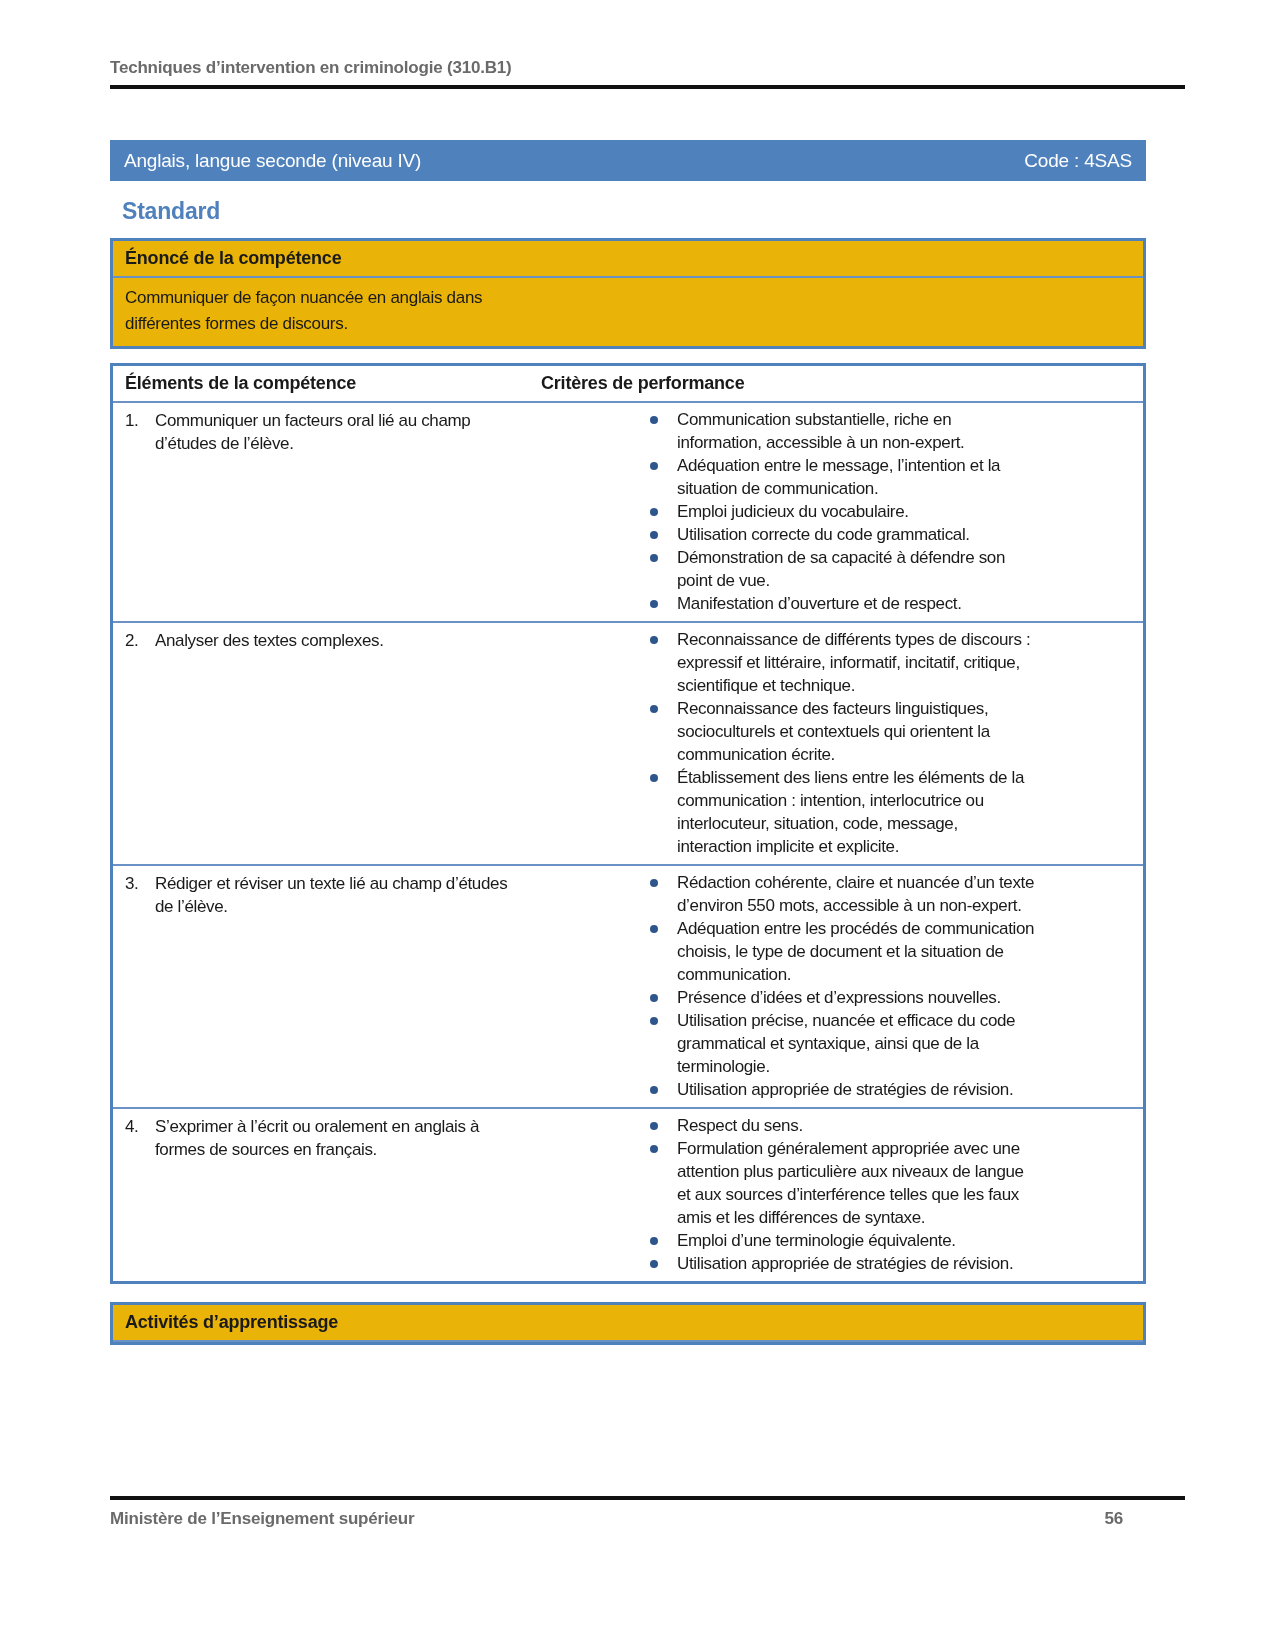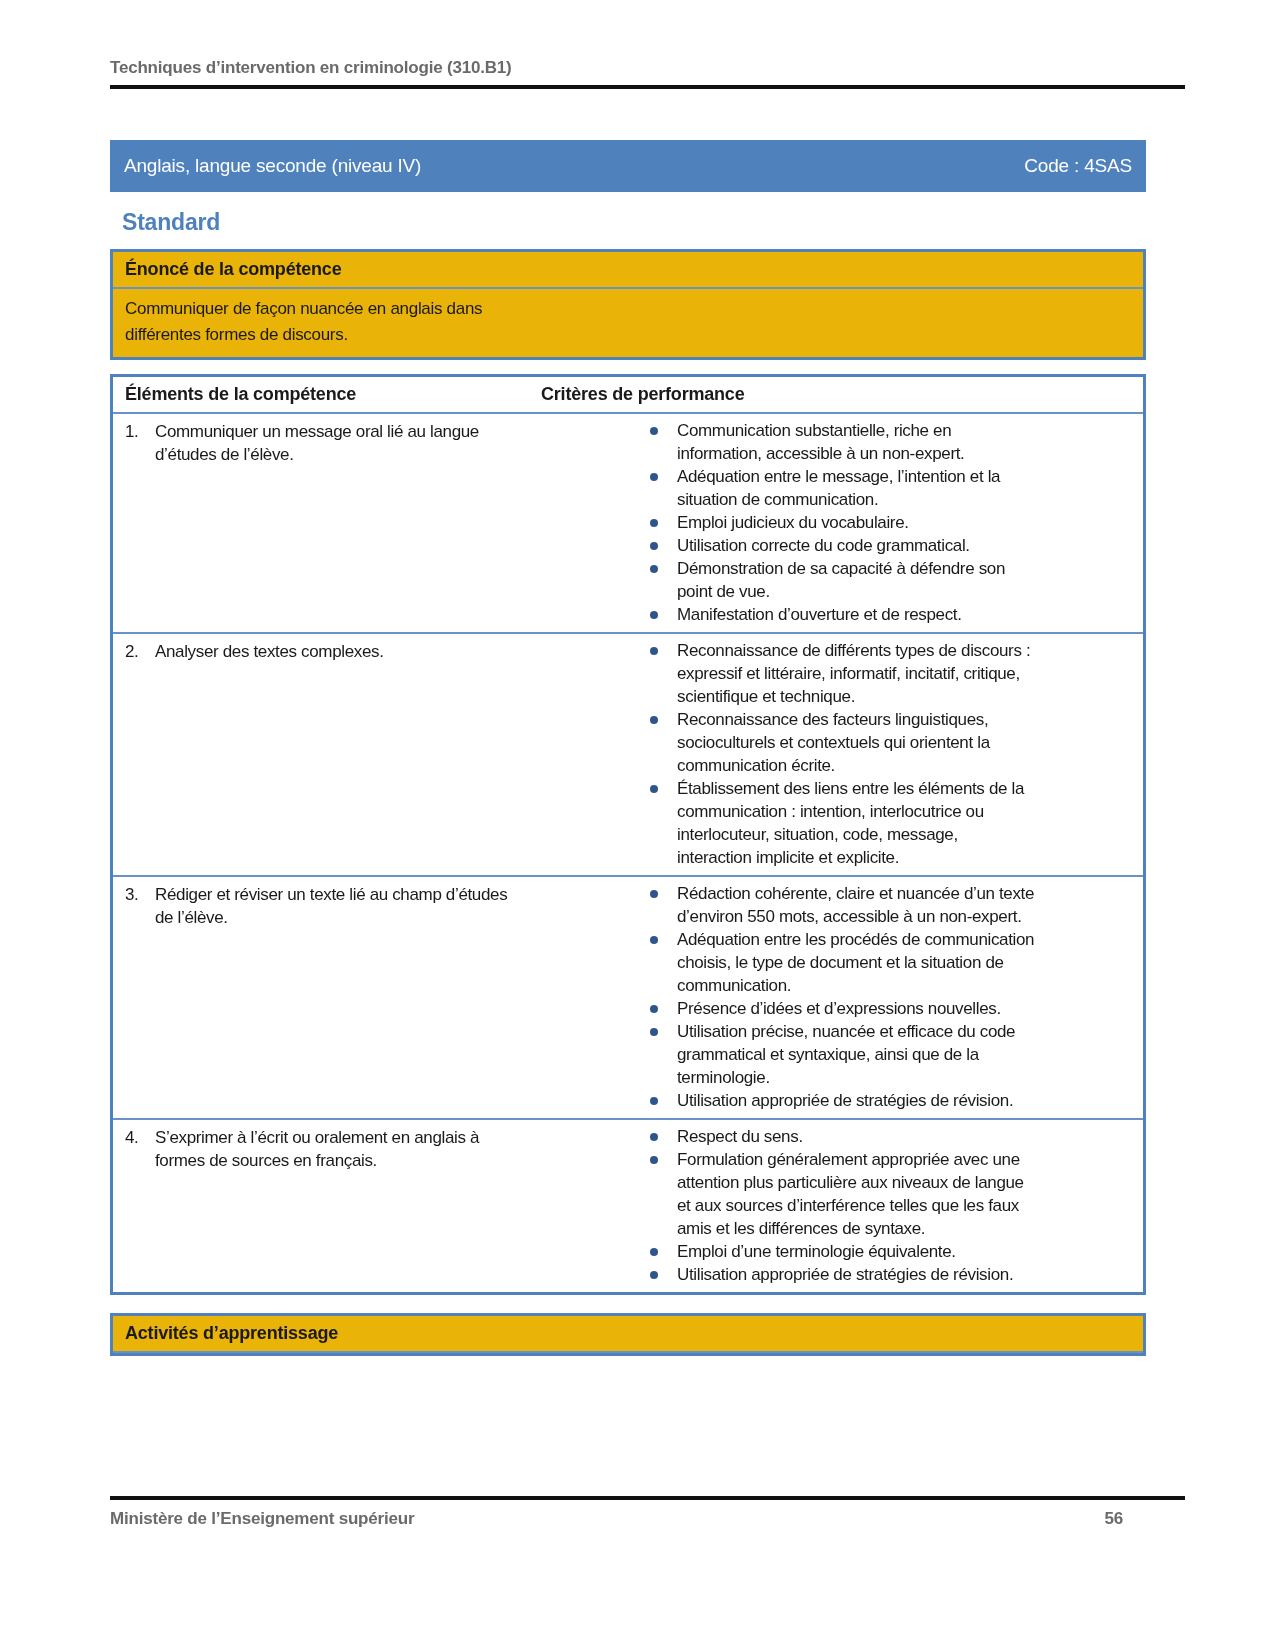--- a/index.html
+++ b/index.html
@@ -9,21 +9,21 @@
     font-family:"Liberation Sans", sans-serif; color:#1a1a1a;
   }
   .content { position:absolute; left:110px; top:0; width:1036px; }
 
   
   .doc-header { margin-top:58px; width:1075px; border-bottom:4px solid #111111; padding-bottom:7px; }
   .doc-header .title { font-size:17px; font-weight:bold; color:#6a6a6a; letter-spacing:-0.2px; }
 
   
   .banner {
-    margin-top:51px; height:52px; background:#4f81bd; color:#ffffff;
+    margin-top:51px; height:41px; background:#4f81bd; color:#ffffff;
     display:flex; justify-content:space-between; align-items:center;
     padding:0 14px; font-size:19px; letter-spacing:-0.2px;
   }
 
   
   .section-headings { margin-top:17px; display:flex; padding-left:12px; }
   .section-headings .h-left { width:519px; }
   .section-headings span { font-size:23px; font-weight:bold; color:#4f81bd; letter-spacing:-0.2px; }
 
   
@@ -98,21 +98,21 @@
 
   <div class="table-box">
     <div class="thead">
       <div class="th1">Éléments de la compétence</div>
       <div class="th2">Critères de performance</div>
     </div>
 
     <div class="trow">
       <div class="cell-el">
         <span class="num">1.</span>
-        <span class="eltext">Communiquer un message oral lié au langue
+        <span class="eltext">Communiquer un facteurs oral lié au champ
 d’études de l’élève.</span>
       </div>
       <div class="cell-cr">
         <ul>
           <li>Communication substantielle, riche en
 information, accessible à un non-expert.</li>
           <li>Adéquation entre le message, l’intention et la
 situation de communication.</li>
           <li>Emploi judicieux du vocabulaire.</li>
           <li>Utilisation correcte du code grammatical.</li>

